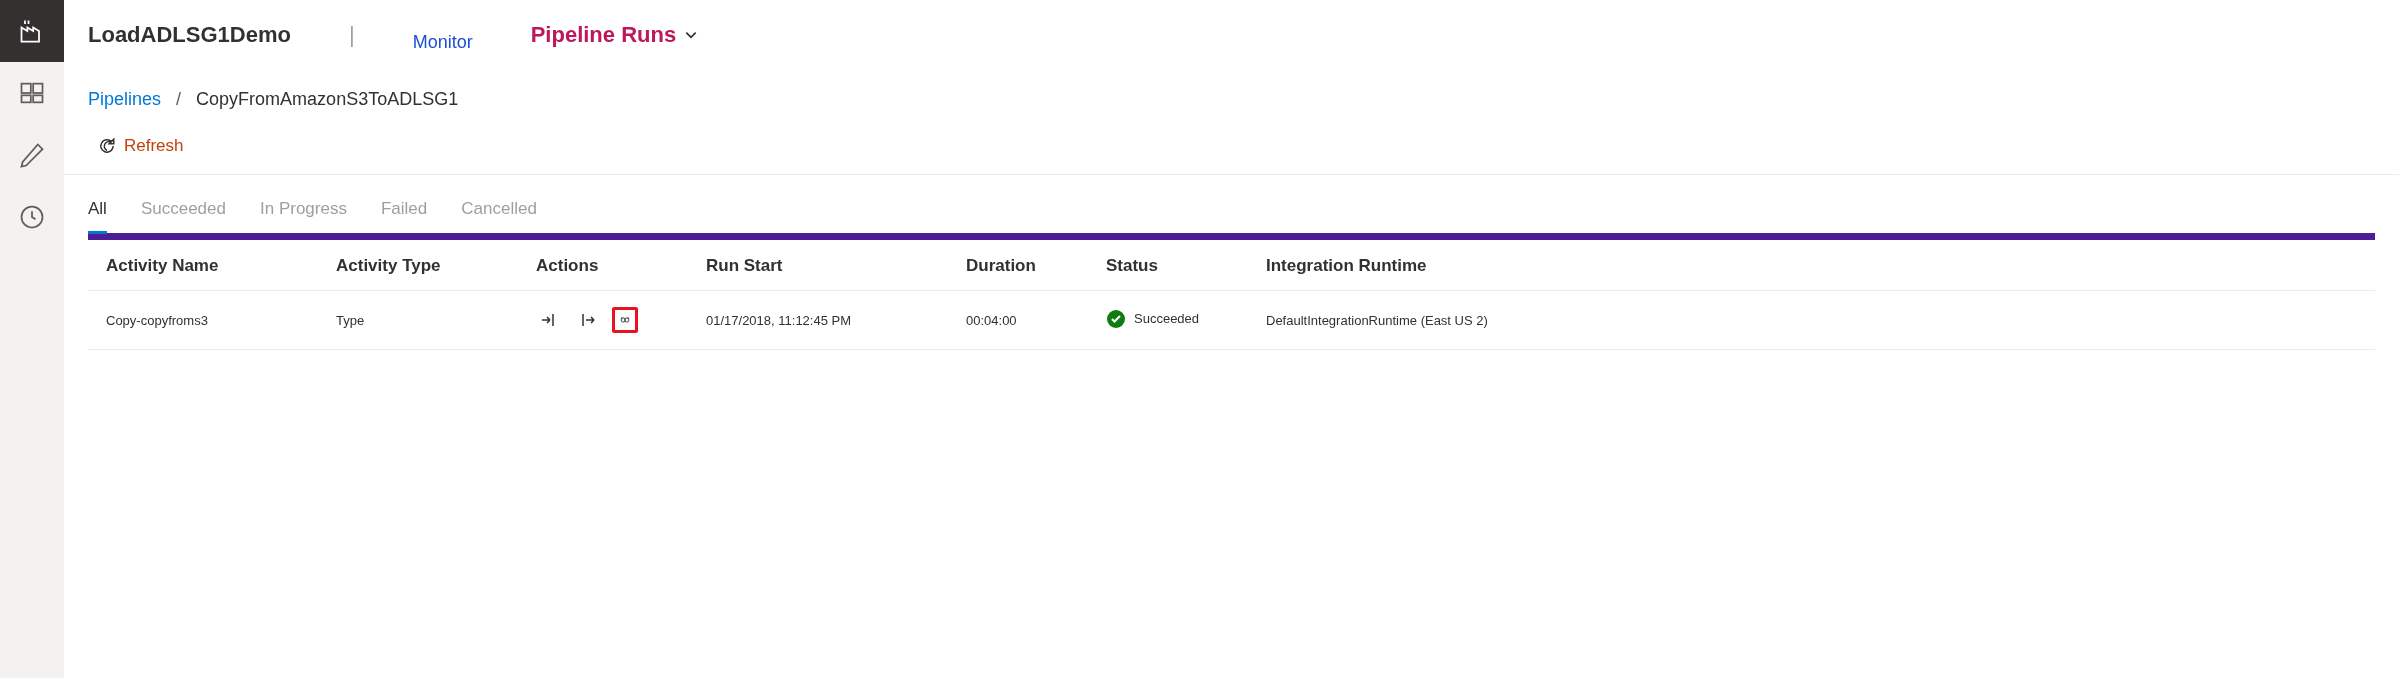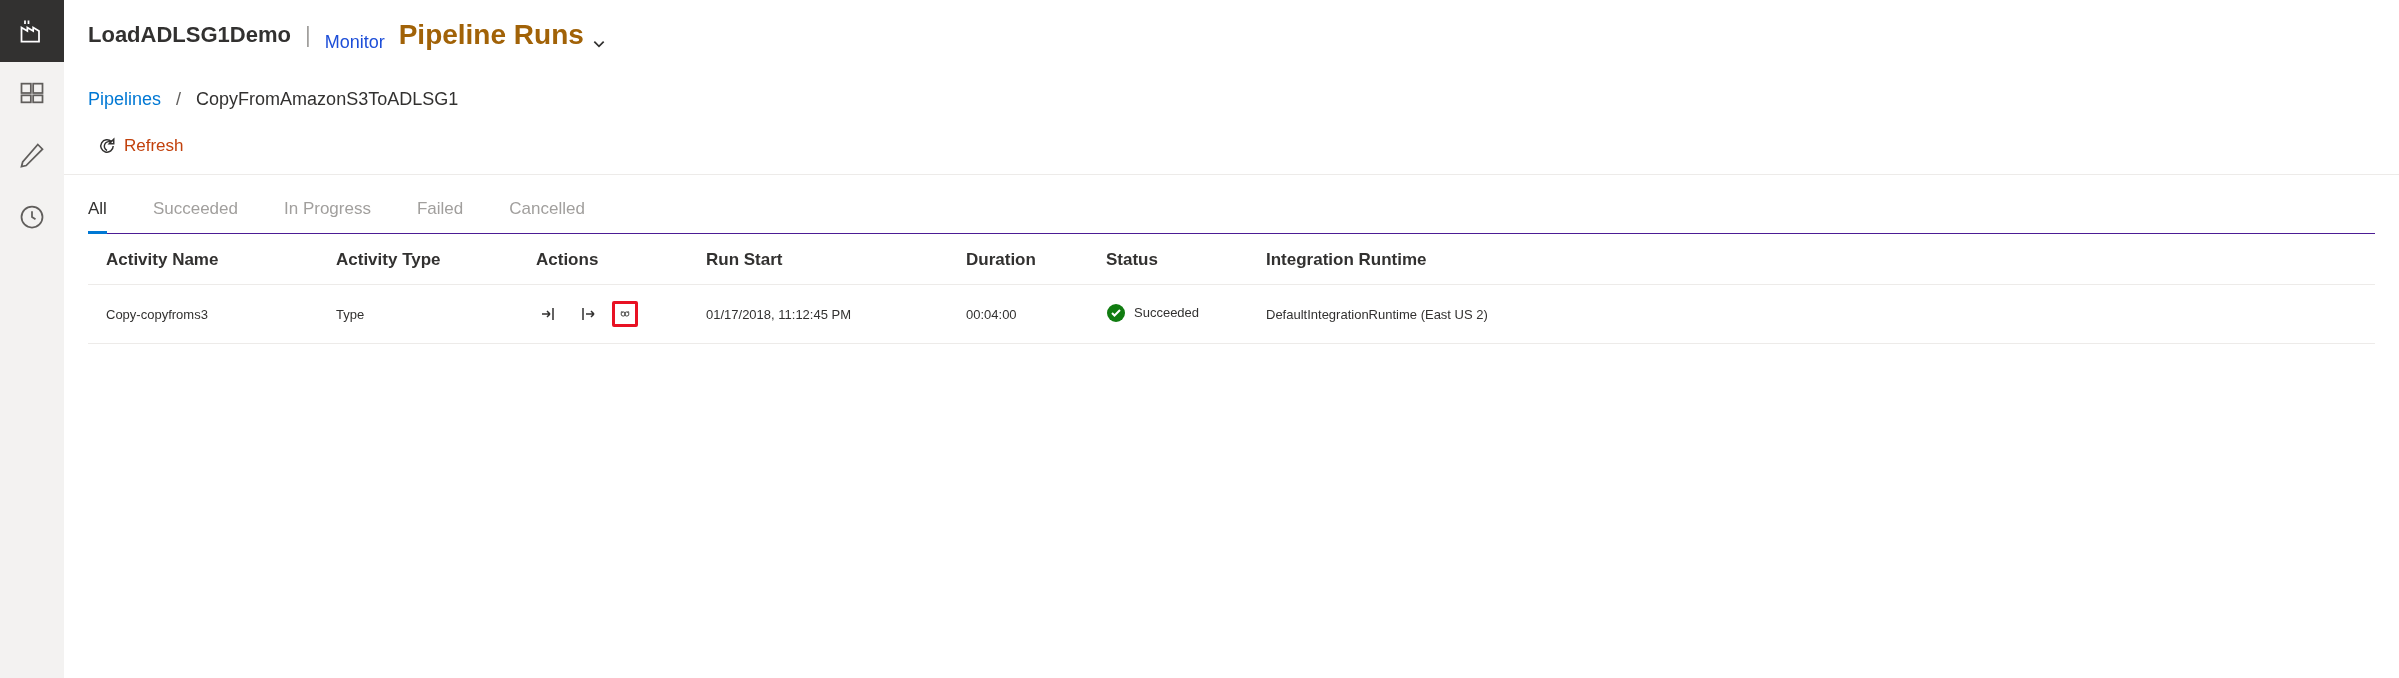--- a/index.html
+++ b/index.html
@@ -5,42 +5,42 @@
     * { box-sizing: border-box; margin: 0; padding: 0; }
     body { font-family: "Segoe UI", -apple-system, sans-serif; font-size: 14px; color: #323130; display: flex; height: 678px; width: 2399px; }
     
     .left-nav { width: 64px; background: #f3f2f1; display: flex; flex-direction: column; align-items: center; }
     .left-nav-item { width: 64px; height: 62px; display: flex; align-items: center; justify-content: center; cursor: pointer; }
     .left-nav-item.active { background: #323130; color: #fff; }
     .left-nav-item svg { width: 28px; height: 28px; }
     
     .main { flex: 1; background: #fff; padding: 0; overflow: hidden; }
     
-    .header { display: flex; align-items: center; padding: 16px 24px 14px 24px; }
+    .header { display: flex; align-items: center; padding: 16px 24px 14px 24px; gap: 44px; }
     .header-title { font-size: 22px; font-weight: 600; color: #323130; }
     .header-divider { color: #a19f9d; margin: 0 14px; font-size: 22px; font-weight: 300; }
     .header-section { font-size: 18px; color: #1d4ed8; margin-right: 14px; margin-top: 16px; }
-    .header-dropdown { font-size: 28px; font-weight: 600; color: #a16207; display: inline-flex; align-items: flex-end; cursor: pointer; }
+    .header-dropdown { font-size: 22px; font-weight: 600; color: #be185d; display: inline-flex; align-items: center; cursor: pointer; }
     .header-dropdown svg { width: 14px; height: 14px; margin-left: 8px; }
     
     .breadcrumb { padding: 0 24px 18px 24px; font-size: 18px; margin-top: 22px; }
     .breadcrumb-link { color: #0078d4; cursor: pointer; }
     .breadcrumb-sep { color: #605e5c; margin: 0 10px; }
     .breadcrumb-current { color: #323130; }
     
     .toolbar { padding: 8px 24px 16px 34px; border-bottom: 1px solid #edebe9; }
     .refresh-btn { display: inline-flex; align-items: center; cursor: pointer; color: #c2410c; font-size: 17px; }
     .refresh-btn svg { width: 18px; height: 18px; margin-right: 8px; }
     
     .content { padding: 24px 24px 0 24px; }
     .page-heading { font-size: 32px; font-weight: 300; color: #323130; margin-bottom: 18px; }
     .run-id-line { font-size: 17px; margin-bottom: 22px; }
     .run-id-value { font-weight: 700; }
     
-    .filter-tabs { display: flex; gap: 46px; border-bottom: 1px solid #4c1d95; margin-bottom: 2px; }
+    .filter-tabs { display: flex; gap: 34px; border-bottom: 7px solid #4c1d95; margin-bottom: 2px; }
     .filter-tab { font-size: 17px; color: #a19f9d; padding-bottom: 12px; cursor: pointer; }
     .filter-tab.active { color: #323130; border-bottom: 3px solid #0078d4; margin-bottom:-1px; }
     
     table { width: 100%; border-collapse: collapse; }
     th { text-align: left; font-weight: 600; font-size: 17px; padding: 14px 18px 14px 18px; border-bottom: 1px solid #edebe9; }
     td { font-size: 13px; padding: 16px 18px; border-bottom: 1px solid #edebe9; vertical-align: middle; }
     
     .col-activity-name { width: 230px; }
     .col-activity-type { width: 200px; }
     .col-actions { width: 170px; }

